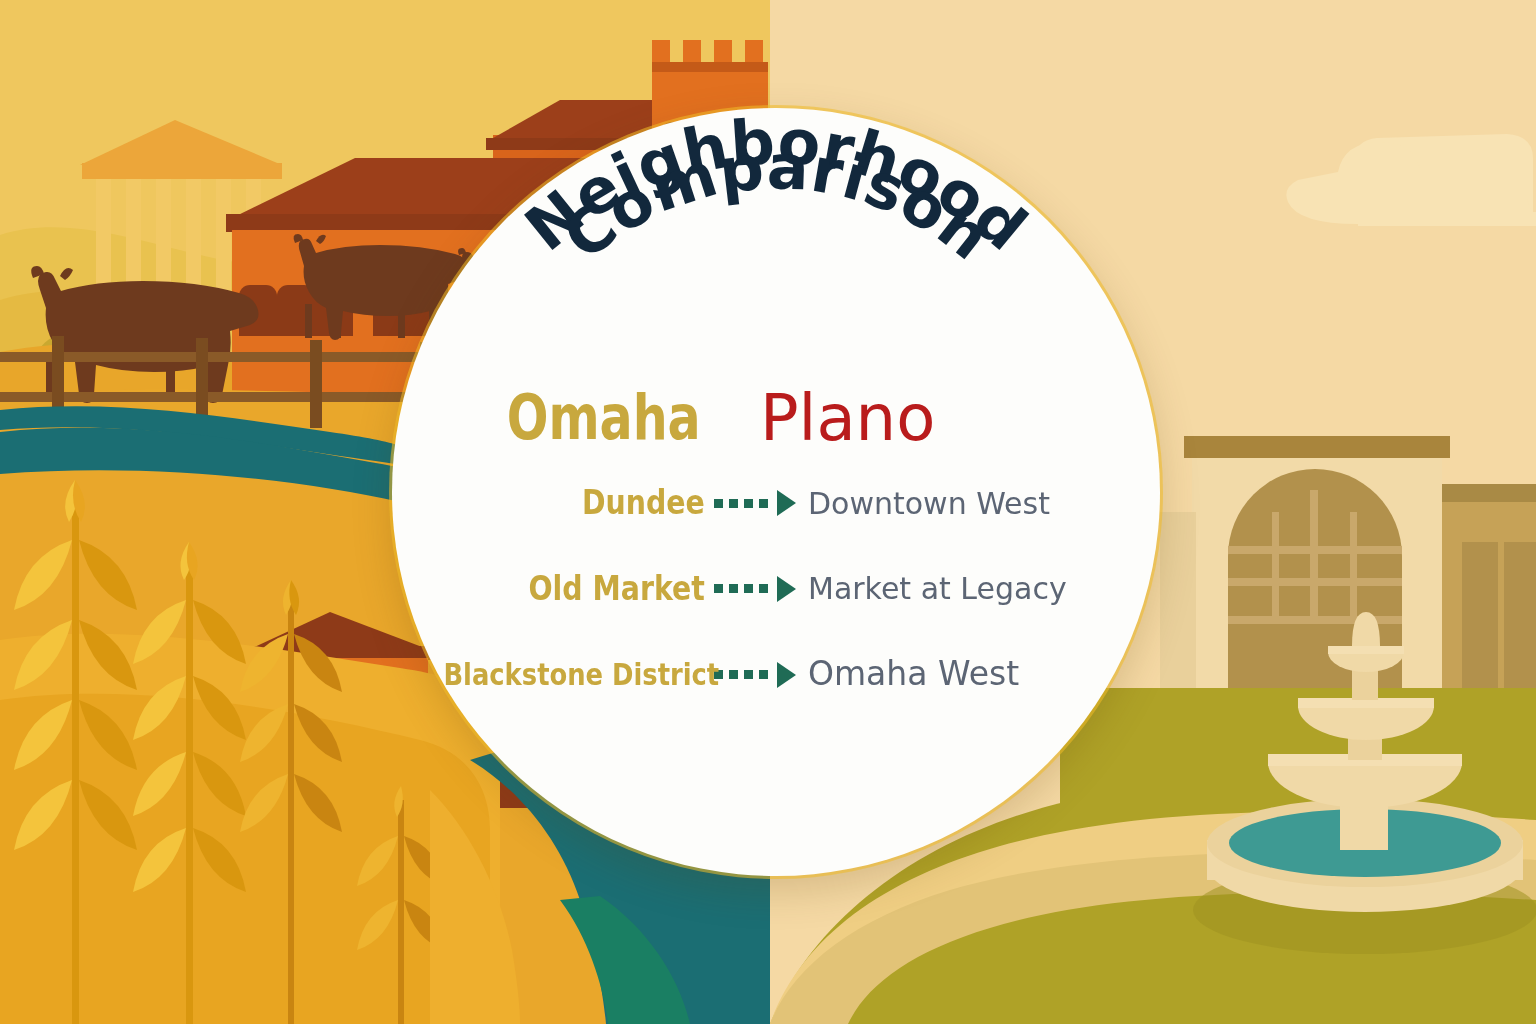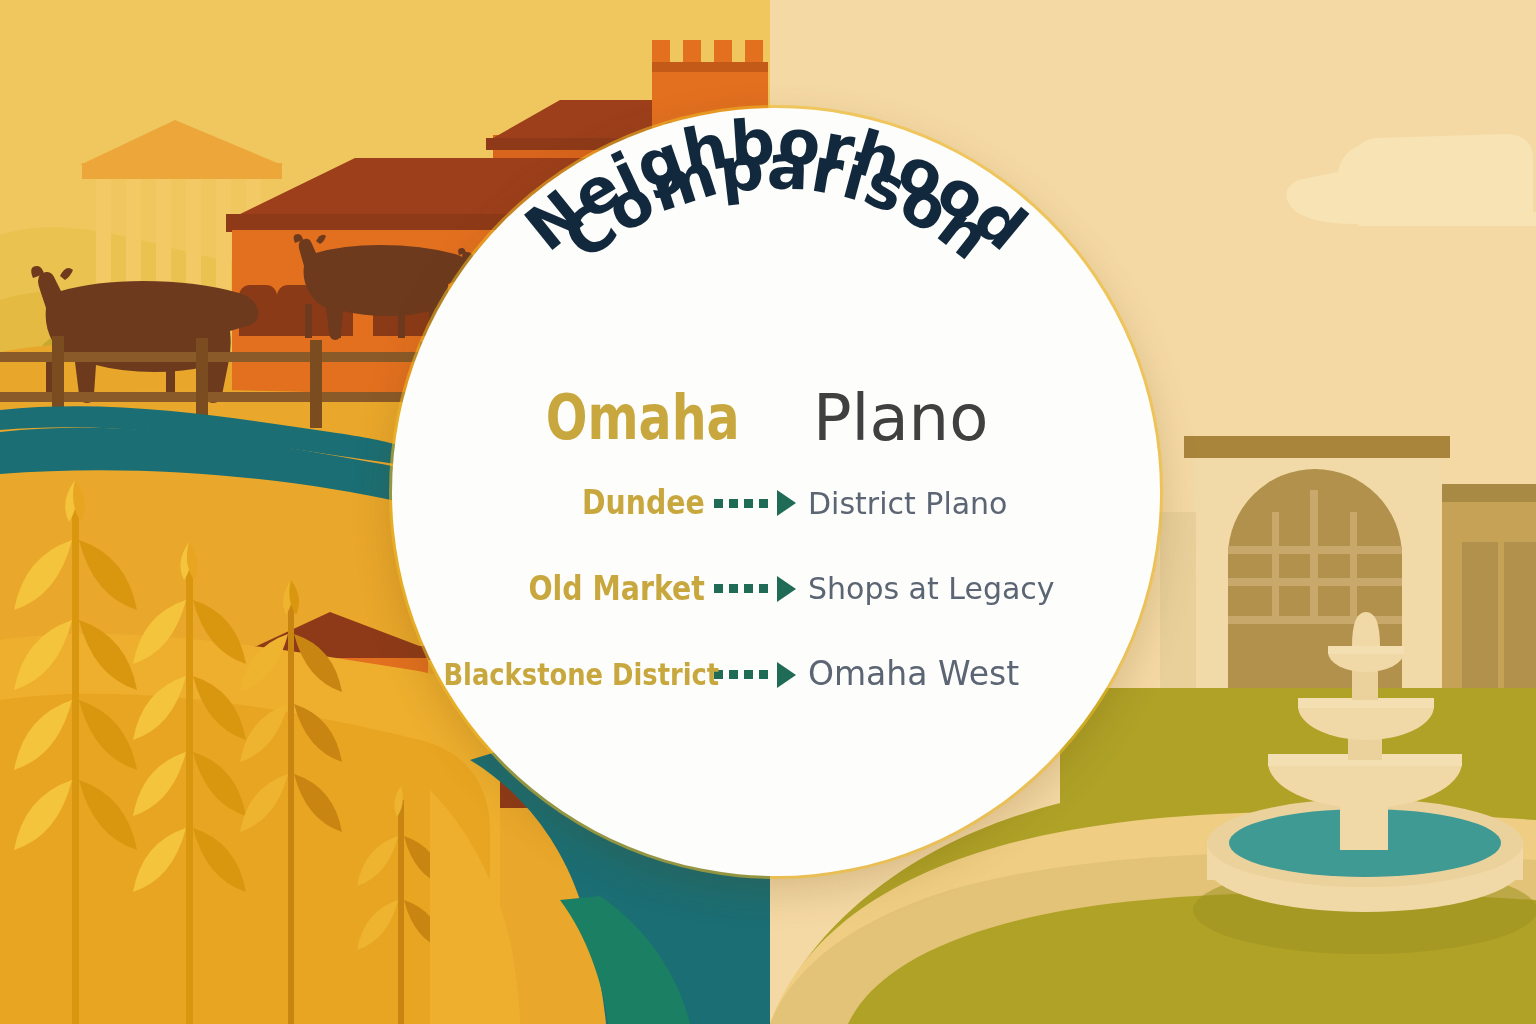--- a/index.html
+++ b/index.html
@@ -40,22 +40,21 @@
     fill: #12283C;
     letter-spacing: 0.5px;
   }
   
   #city-headers {
     position: absolute;
     left: 400px; top: 372px;
     width: 752px; height: 92px;
     display: flex;
     align-items: center;
-    justify-content: center;
-    gap: 50px;
+    gap: 36px;
   }
   .city {
     line-height: 1;
     white-space: nowrap;
   }
   #city-left {
     font-family: "DejaVu Sans", sans-serif;
     font-weight: bold;
     font-size: 62px;
     font-stretch: condensed;
@@ -63,21 +62,21 @@
     transform: scaleX(0.88);
     transform-origin: right center;
     text-align: right;
     width: 300px;
     padding-right: 6px;
   }
   #city-right {
     font-family: "DejaVu Sans", sans-serif;
     font-weight: 400;
     font-size: 64px;
-    color: #404040;
+    color: #b91c1c;
     text-align: left;
     width: 300px;
     padding-left: 18px;
   }
   
   #rows {
     position: absolute;
     left: 400px; top: 486px;
     width: 752px;
     display: flex;
@@ -450,33 +449,33 @@
 
     <div class="row r1">
       <div class="row-left">Dundee</div>
       <div class="connector">
         <span class="dot"></span>
         <span class="dot"></span>
         <span class="dot"></span>
         <span class="dot"></span>
         <span class="tri"></span>
       </div>
-      <div class="row-right">District Plano</div>
+      <div class="row-right">Downtown West</div>
     </div>
 
     <div class="row r2">
       <div class="row-left">Old Market</div>
       <div class="connector">
         <span class="dot"></span>
         <span class="dot"></span>
         <span class="dot"></span>
         <span class="dot"></span>
         <span class="tri"></span>
       </div>
-      <div class="row-right">Shops at Legacy</div>
+      <div class="row-right">Market at Legacy</div>
     </div>
 
     <div class="row r3">
       <div class="row-left">Blackstone District</div>
       <div class="connector">
         <span class="dot"></span>
         <span class="dot"></span>
         <span class="dot"></span>
         <span class="dot"></span>
         <span class="tri"></span>

